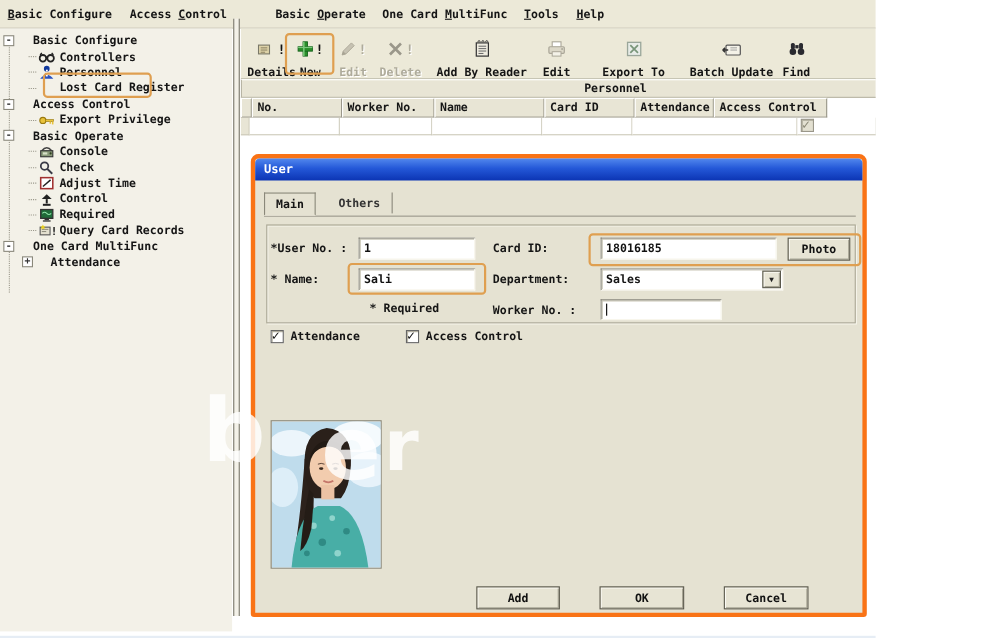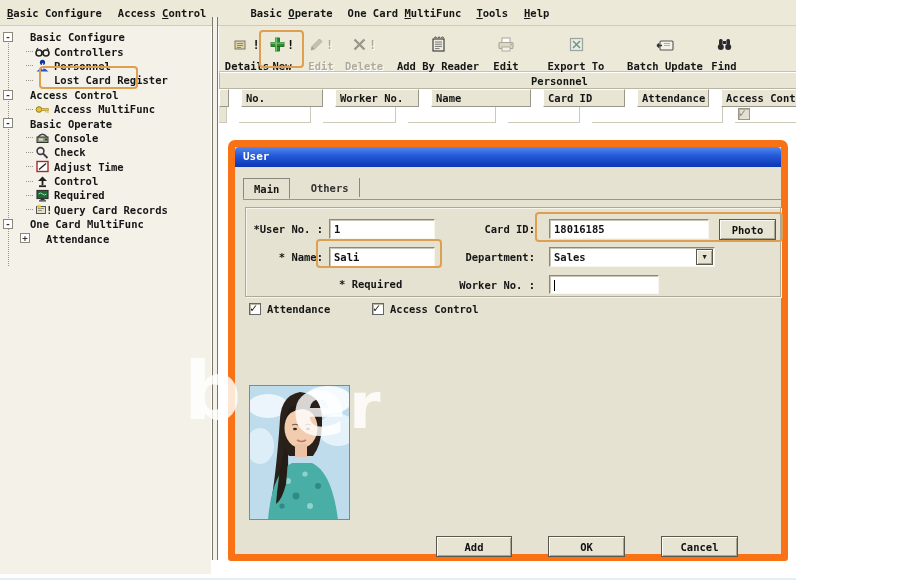--- a/index.html
+++ b/index.html
@@ -50,57 +50,57 @@
   .ticon { height:24px; display:flex; align-items:flex-end; justify-content:center; gap:2px; }
   .bang { font-size:12px; line-height:14px; color:#111; }
   .tbtn.disabled .tlabel, .tbtn.disabled .bang { color:#aeab9b; text-shadow:1px 1px 0 #fff; }
   .tlabel { display:block; margin-top:8px; }
   
   .grid { position:absolute; left:219px; top:72px; width:681px; }
   .caption-row {
     height:17px; background:#e8e5d5; text-align:center; line-height:16px;
     border:1px solid #b8b5a5; border-top:1px solid #fff;
   }
-  .hrow, .drow { display:flex;gap:12px; }
+  .hrow, .drow { display:flex; }
   .th {
     height:18px; background:#e8e5d5; padding:2px 4px; overflow:hidden; white-space:nowrap;
     border-top:1px solid #fff; border-left:1px solid #fff;
     border-right:1px solid #9a978a; border-bottom:1px solid #9a978a;
   }
   .td {
     height:16px; background:#fff; border-right:1px solid #cdcaba; border-bottom:1px solid #cdcaba;
     padding:1px 3px;
   }
   .td.sel, .th.sel { background:#e8e5d5; }
   .w-sel{width:8px}.w0{width:82px}.w1{width:84px}.w2{width:100px}.w3{width:82px}.w4{width:150px}.w5{width:72px}.w6{width:103px}
   
   .cb { position:relative; width:12px; height:12px; background:#fff;
         border:1px solid #666; box-shadow:inset 1px 1px 0 #b8b5a5; display:inline-block; }
   .cb.checked::after { content:"✓"; position:absolute; left:0px; top:-3px; font-size:12px; font-weight:bold; color:#111; }
   .cb.grey { background:#e3e0d1; border-color:#9a978a; }
   .cb.grey.checked::after { color:#8b8876; }
   
   .dialog {
     position:absolute; left:228px; top:140px; width:560px; height:421px;
-    border:7px solid #f97316; border-radius:7px 7px 3px 3px; background:#e5e2d2; z-index:100;
+    border:4px solid #f97316; border-radius:7px 7px 3px 3px; background:#e5e2d2; z-index:100;
   }
   .dlg-title {
     height:20px; border-radius:4px 4px 0 0; padding:3px 8px; color:#fff; font-size:11px;
     background:linear-gradient(180deg,#5288ee 0%,#2458d8 45%,#0c35b4 100%);
   }
   .dlg-body { position:relative; width:554px; height:395px; }
   .tabstrip { position:absolute; left:8px; top:10px; width:538px; height:23px; border-bottom:1px solid #9a978a; }
   .tab { display:inline-block; padding:4px 10px 3px 10px; position:relative; cursor:pointer; }
   .tab.active { border:1px solid #8a887a; border-bottom:1px solid #e5e2d2; background:#e5e2d2; top:1px; }
   .tab.inactive { border-right:1px solid #8a887a; color:#333; margin-left:4px; }
   .groupbox {
     position:absolute; left:10px; top:40px; width:536px; height:90px;
     border:1px solid #aca997; box-shadow:inset 1px 1px 0 #f7f5eb, 1px 1px 0 #f7f5eb;
   }
-  .flabel { position:absolute; text-align:right; white-space:nowrap; }
+  .flabel { position:absolute; white-space:nowrap; }
   .finput {
     position:absolute; height:20px; background:#fff; border:1px solid;
     border-color:#8a887a #f8f6ec #f8f6ec #8a887a; box-shadow:inset 1px 1px 0 #c9c6b6;
     font:inherit; padding:2px 4px; color:#111;
   }
   .selectbox {
     position:absolute; height:20px; background:#fff; border:1px solid;
     border-color:#8a887a #f8f6ec #f8f6ec #8a887a; box-shadow:inset 1px 1px 0 #c9c6b6;
     display:flex; align-items:center; padding-left:4px; cursor:pointer;
   }
@@ -195,21 +195,21 @@
     <div class="trow d1">
       <span class="stub"></span>
       <span class="ticn">
         <svg width="15" height="13" viewBox="0 0 15 13">
             <circle cx="4" cy="6.5" r="2.8" fill="#e8c23a" stroke="#9a7a10" stroke-width="1"></circle>
             <rect x="6.5" y="5.7" width="7" height="1.8" fill="#e8c23a" stroke="#9a7a10" stroke-width="0.6"></rect>
             <rect x="10" y="7.5" width="1.4" height="2" fill="#e8c23a"></rect>
             <rect x="12.2" y="7.5" width="1.4" height="2.6" fill="#e8c23a"></rect>
           </svg>
       </span>
-      <span class="tlbl">Access MultiFunc</span>
+      <span class="tlbl">Export Privilege</span>
     </div>
 
     <div class="trow d0">
       <span class="exp">-</span>
       <span class="tlbl">Basic Operate</span>
     </div>
 
     <div class="trow d1">
       <span class="stub"></span>
       <span class="ticn">

